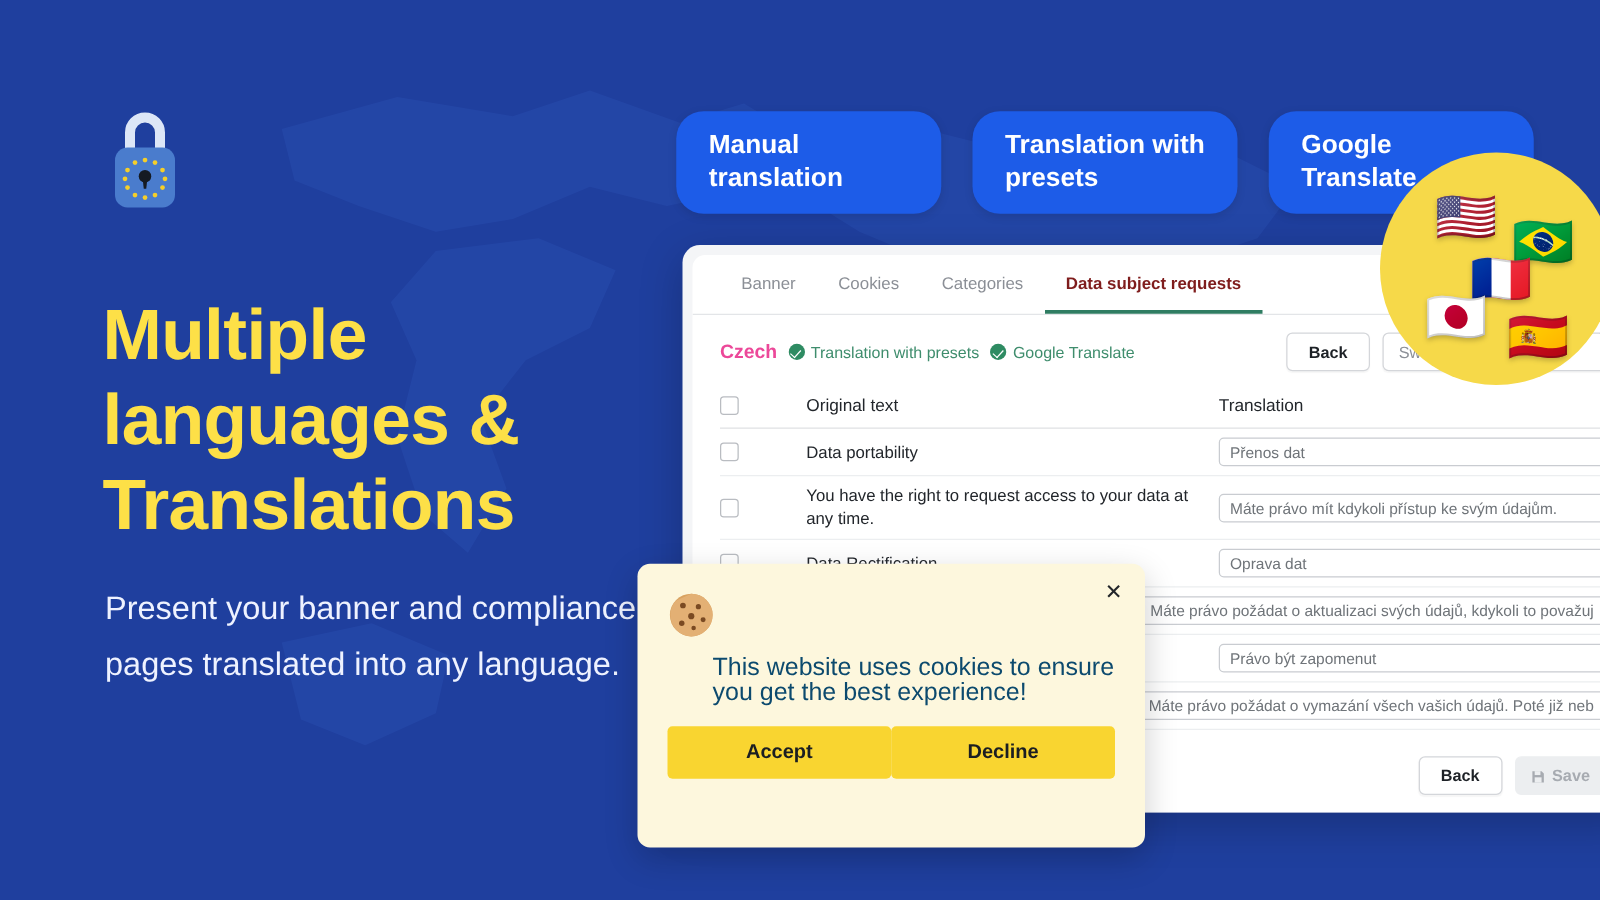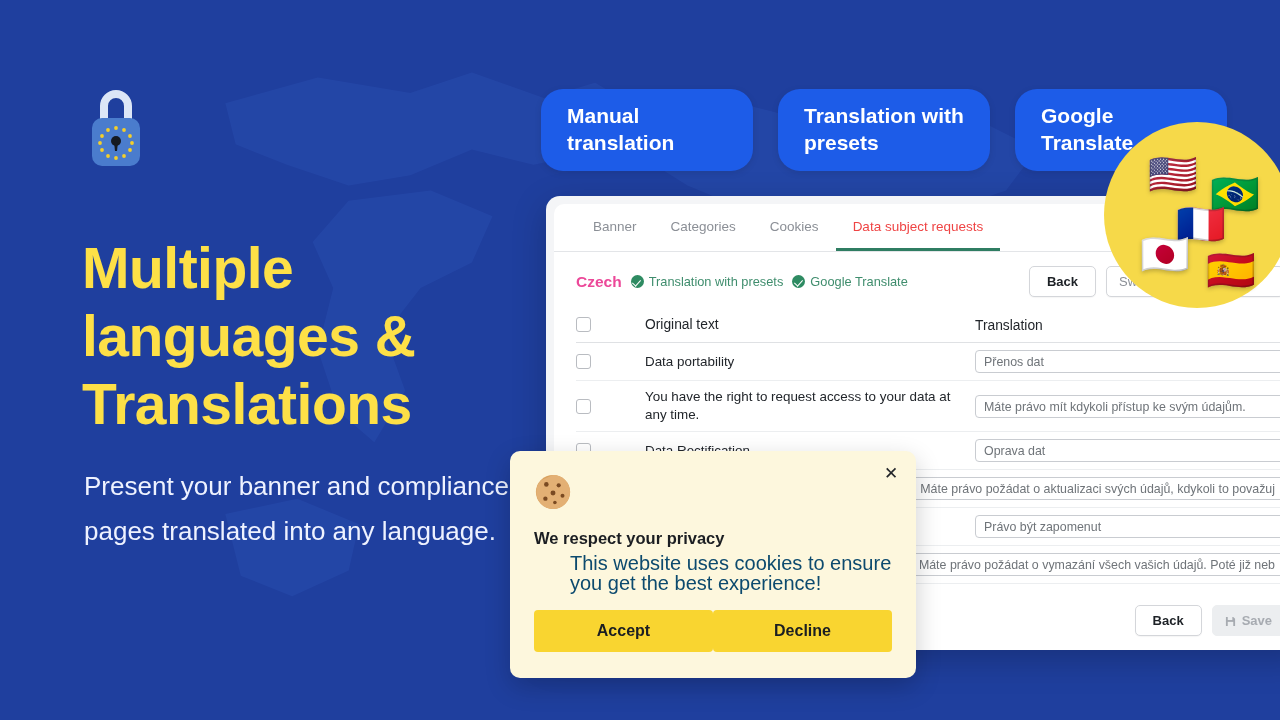--- a/index.html
+++ b/index.html
@@ -87,21 +87,21 @@
     align-items: stretch;
   }
   .tab {
     display: flex; align-items: center;
     padding: 0 17px;
     font-size: 13.5px;
     color: #8b8f96;
     border-bottom: 3px solid transparent;
     white-space: nowrap;
   }
-  .tab.active { color: #ef4444; font-weight: 400; border-bottom-color: #2f7d62; text-align: center; }
+  .tab.active { color: #7f1d1d; font-weight: 700; border-bottom-color: #2f7d62; text-align: center; }
 
   
   .langbar {
     display: flex; align-items: center;
     padding: 14px 22px 10px;
     gap: 9px;
   }
   .lang-name { font-size: 15.5px; font-weight: 700; color: #ec4899; }
   .badge { display: flex; align-items: center; gap: 5px; color: #3f8d6d; font-size: 12.8px; }
   .chk-circle {
@@ -266,22 +266,22 @@
   <div class="pill">Manual translation</div>
   <div class="pill">Translation with presets</div>
   <div class="pill">Google Translate</div>
 </div>
 
 <div class="app-window">
   <div class="app-inner">
 
     <div class="tabs">
       <div class="tab">Banner</div>
+      <div class="tab">Cookies</div>
       <div class="tab">Categories</div>
-      <div class="tab">Cookies</div>
       <div class="tab active">Data subject requests</div>
     </div>
 
     <div class="langbar">
       <span class="lang-name">Czech</span>
       <span class="badge">
         <span class="chk-circle"></span>
         <span>Translation with presets</span>
       </span>
       <span class="badge">
@@ -382,19 +382,18 @@
       <circle cx="20" cy="20" r="18" fill="#d9a260"></circle>
       <path d="M20 2a18 18 0 0 1 0 36 18 18 0 0 1-13-30z" fill="#e3b074"></path>
       <circle cx="13" cy="12" r="2.4" fill="#7a4a22"></circle>
       <circle cx="26" cy="13" r="2.2" fill="#7a4a22"></circle>
       <circle cx="20" cy="21" r="2.6" fill="#7a4a22"></circle>
       <circle cx="30" cy="24" r="2.1" fill="#7a4a22"></circle>
       <circle cx="12" cy="27" r="2.3" fill="#7a4a22"></circle>
       <circle cx="22" cy="31" r="1.9" fill="#7a4a22"></circle>
     </svg>
   </div>
-  <div class="cookie-title">We respect your privacy</div>
   <div class="cookie-text">This website uses cookies to ensure you get the best experience!</div>
   <div class="cookie-actions">
     <button class="cookie-btn">Accept</button>
     <button class="cookie-btn">Decline</button>
   </div>
 </div>
 
 </body></html>

